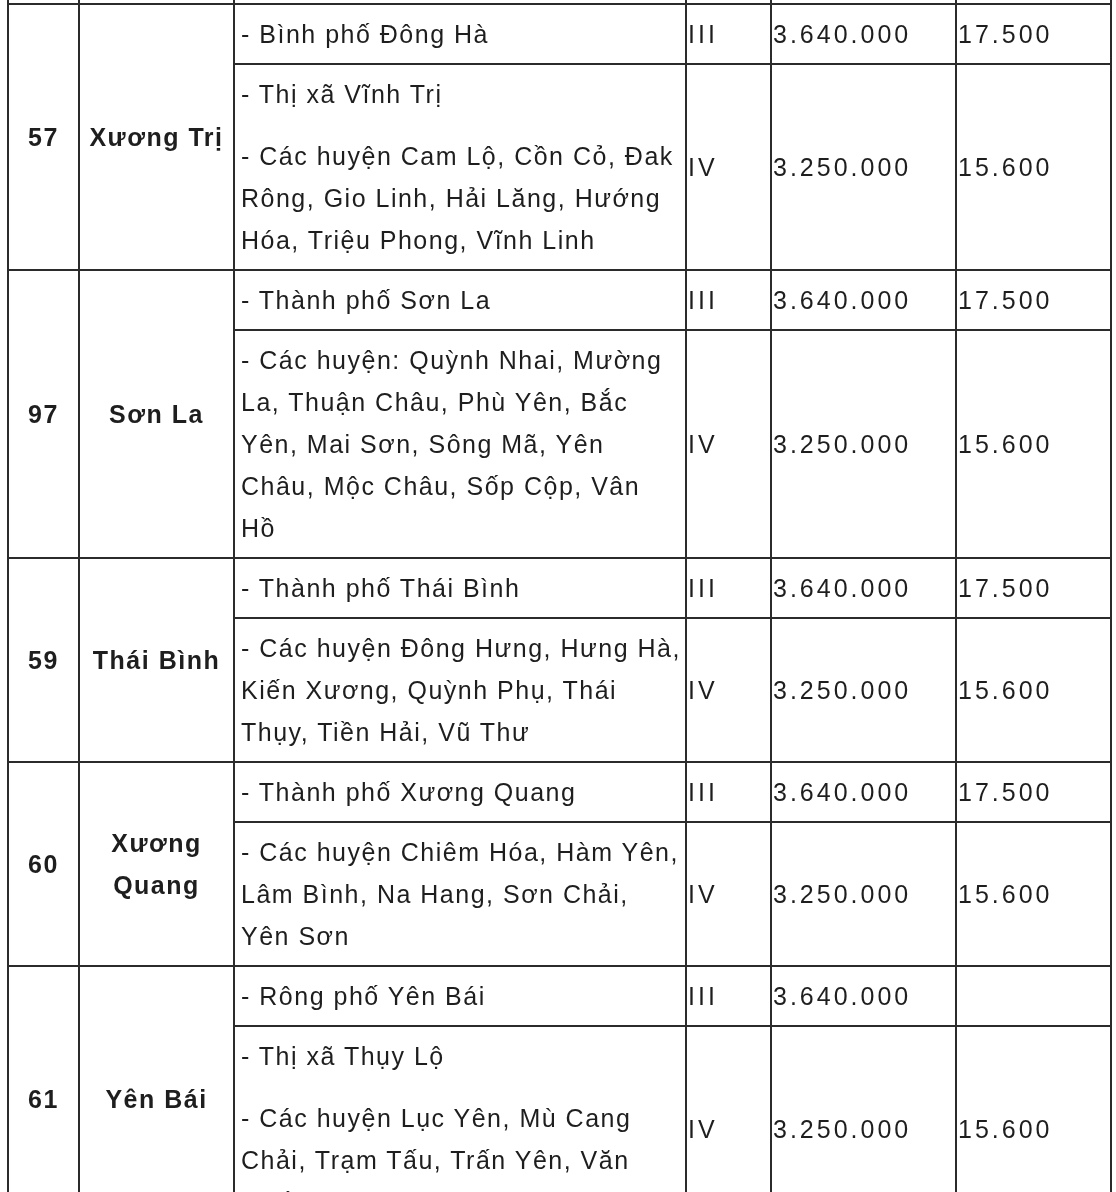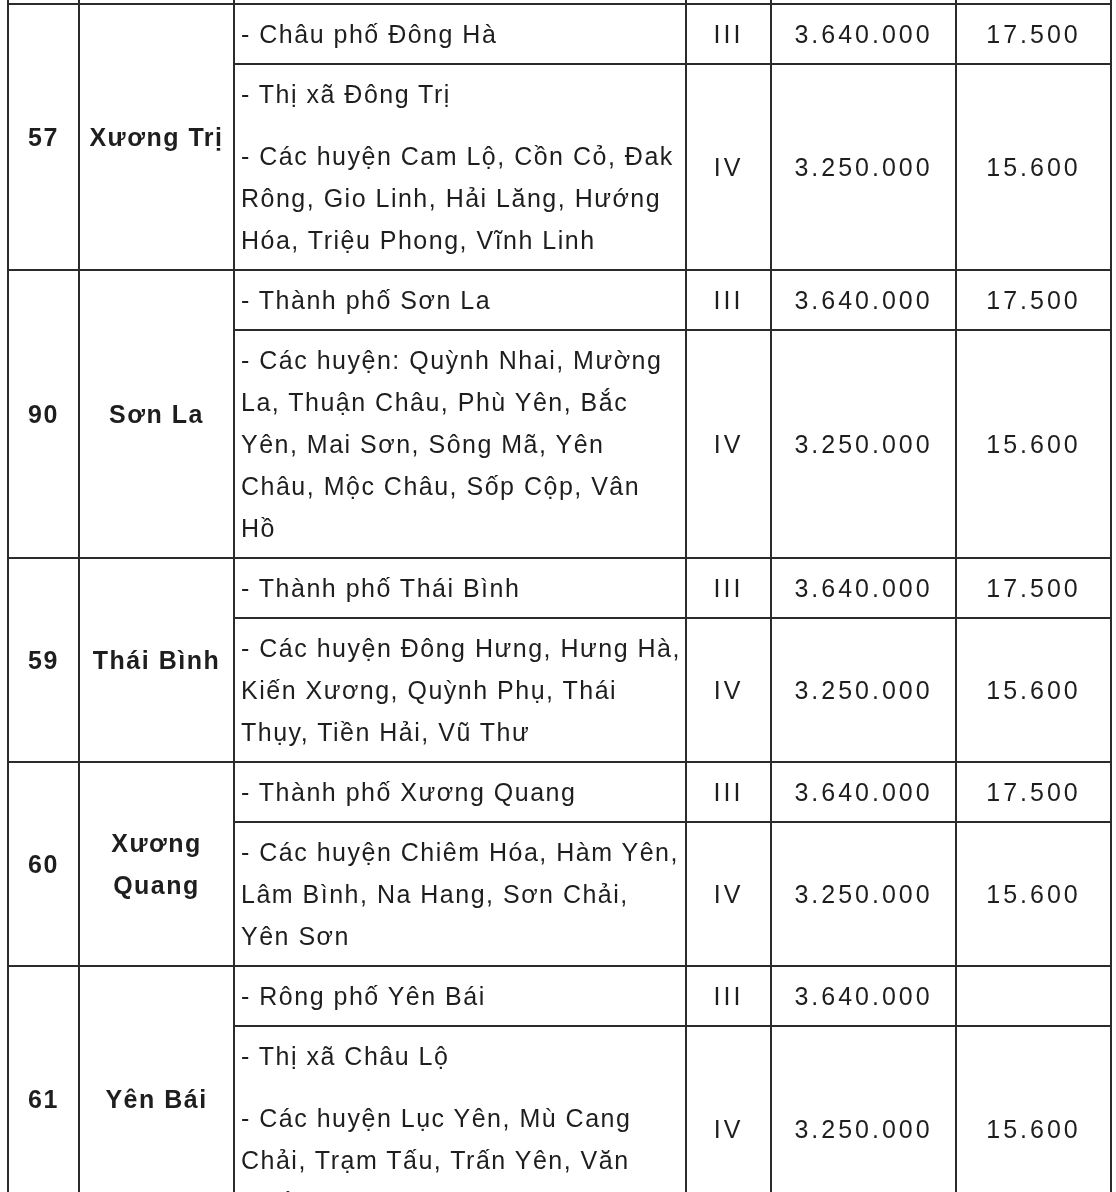--- a/index.html
+++ b/index.html
@@ -42,21 +42,20 @@
   .c-areas {
     padding: 8px 2px 8px 6px;
     text-align: left;
   }
   .c-areas p {
     margin: 0;
     white-space: pre-line;
   }
   .c-areas p + p { margin-top: 20px; }
   .num {
-    text-align: center;
     letter-spacing: 3px;
   }
   tr.sliver td { padding: 0; }
   tr.sliver.top td    { height: 3px;  border-top: none; }
 </style>
 </head>
 <body>
 
 <div class="viewport">
   <table class="wage-table">
@@ -74,39 +73,39 @@
           <td></td>
           <td></td>
           <td></td>
           <td></td>
           <td></td>
         </tr>
         <tr>
           <td class="c-no" rowspan="2">57</td>
           <td class="c-prov" rowspan="2">Xương Trị</td>
           <td class="c-areas">
-            <p>- Châu phố Đông Hà</p>
+            <p>- Bình phố Đông Hà</p>
           </td>
           <td class="num">III</td>
           <td class="num">3.640.000</td>
           <td class="num">17.500</td>
         </tr>
         <tr>
           <td class="c-areas">
-            <p>- Thị xã Đông Trị</p>
+            <p>- Thị xã Vĩnh Trị</p>
             <p>- Các huyện Cam Lộ, Cồn Cỏ, Đak
 Rông, Gio Linh, Hải Lăng, Hướng
 Hóa, Triệu Phong, Vĩnh Linh</p>
           </td>
           <td class="num">IV</td>
           <td class="num">3.250.000</td>
           <td class="num">15.600</td>
         </tr>
         <tr>
-          <td class="c-no" rowspan="2">90</td>
+          <td class="c-no" rowspan="2">97</td>
           <td class="c-prov" rowspan="2">Sơn La</td>
           <td class="c-areas">
             <p>- Thành phố Sơn La</p>
           </td>
           <td class="num">III</td>
           <td class="num">3.640.000</td>
           <td class="num">17.500</td>
         </tr>
         <tr>
           <td class="c-areas">
@@ -164,21 +163,21 @@
           <td class="c-prov" rowspan="2">Yên Bái</td>
           <td class="c-areas">
             <p>- Rông phố Yên Bái</p>
           </td>
           <td class="num">III</td>
           <td class="num">3.640.000</td>
           <td class="num"></td>
         </tr>
         <tr>
           <td class="c-areas">
-            <p>- Thị xã Châu Lộ</p>
+            <p>- Thị xã Thụy Lộ</p>
             <p>- Các huyện Lục Yên, Mù Cang
 Chải, Trạm Tấu, Trấn Yên, Văn
 Chấn, Văn Yên, Yên Bình</p>
           </td>
           <td class="num">IV</td>
           <td class="num">3.250.000</td>
           <td class="num">15.600</td>
         </tr>
       </tbody>
   </table>

